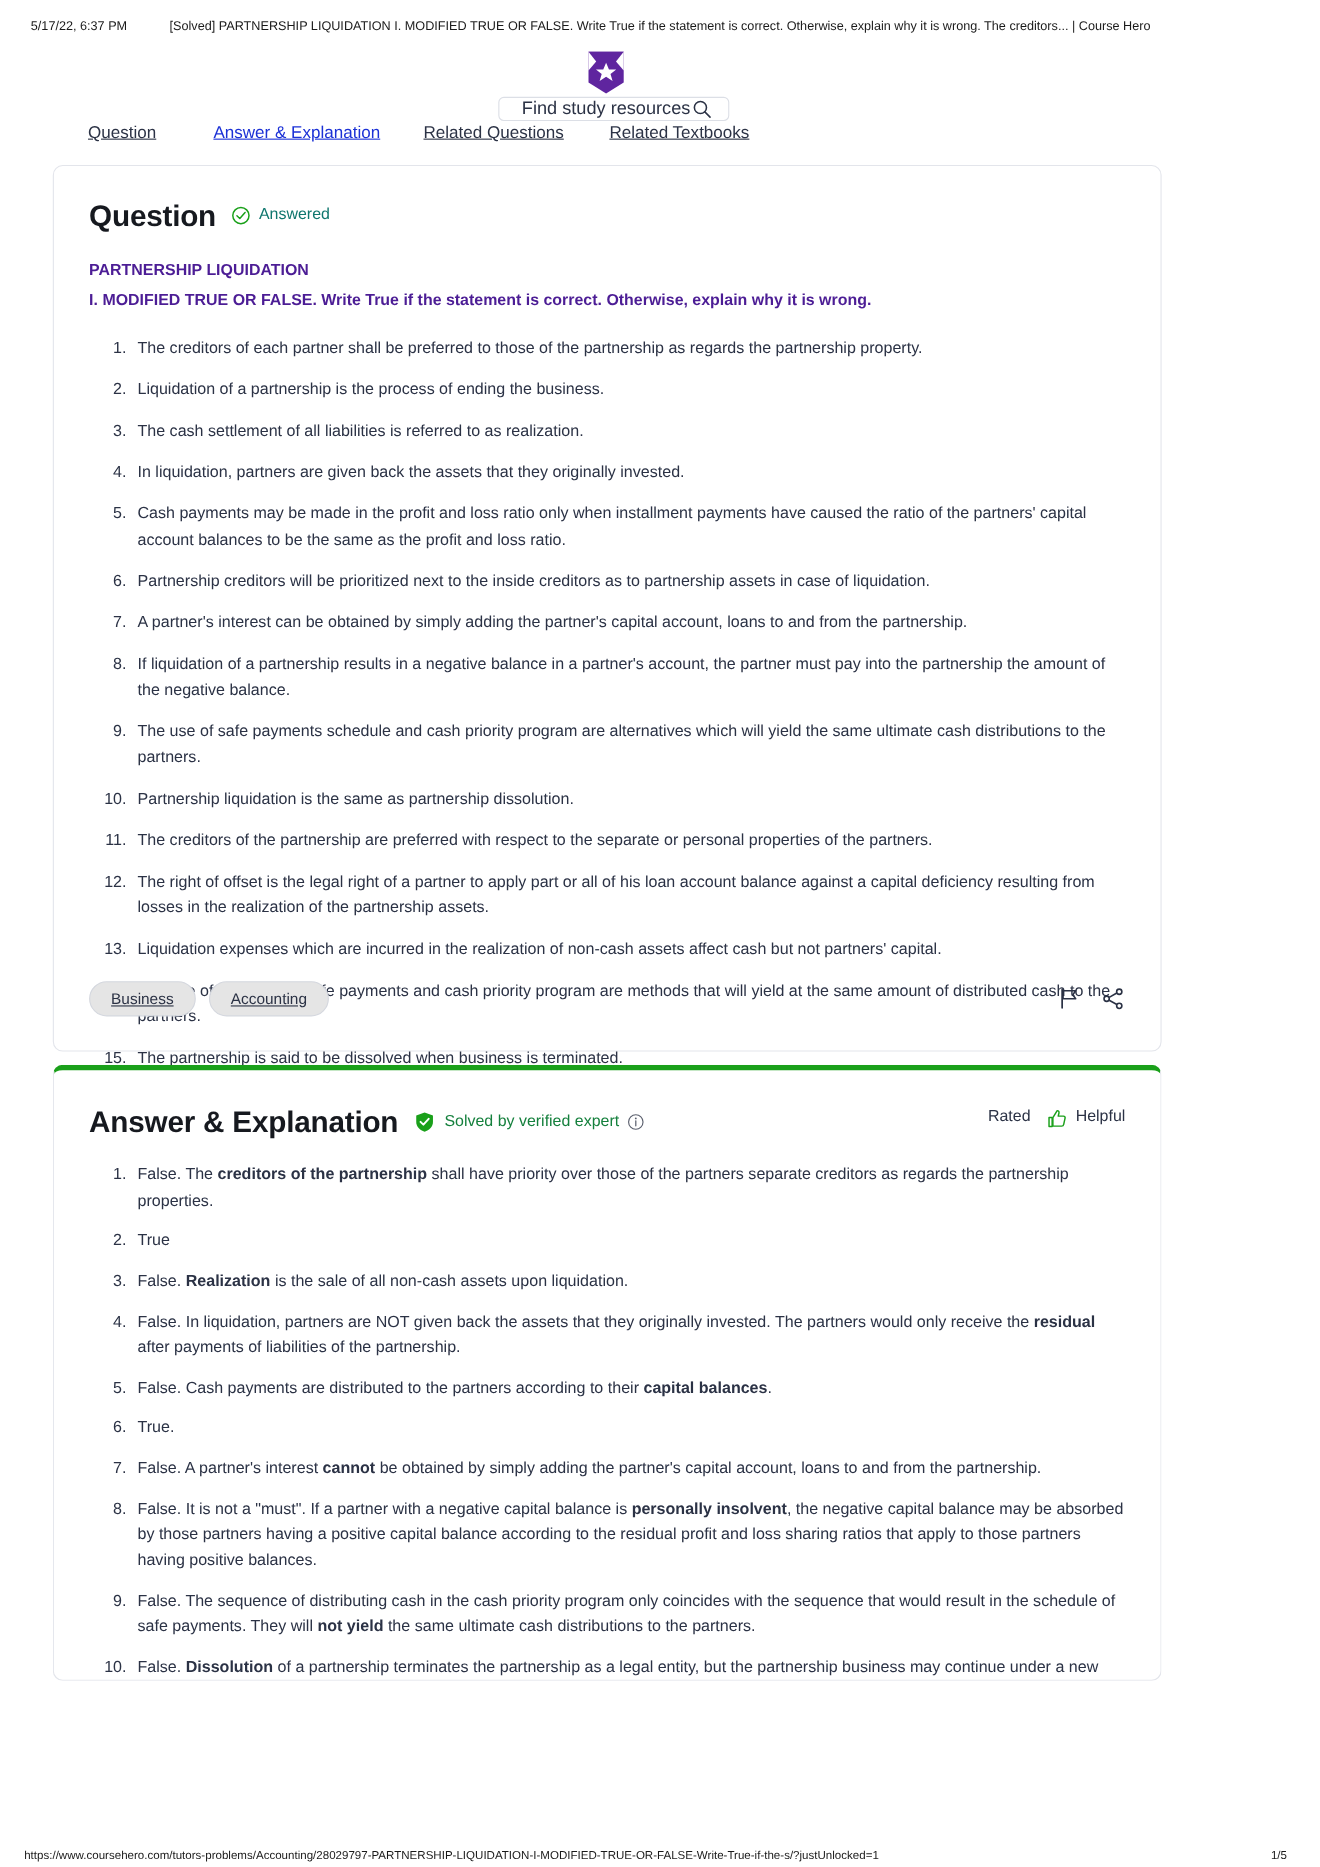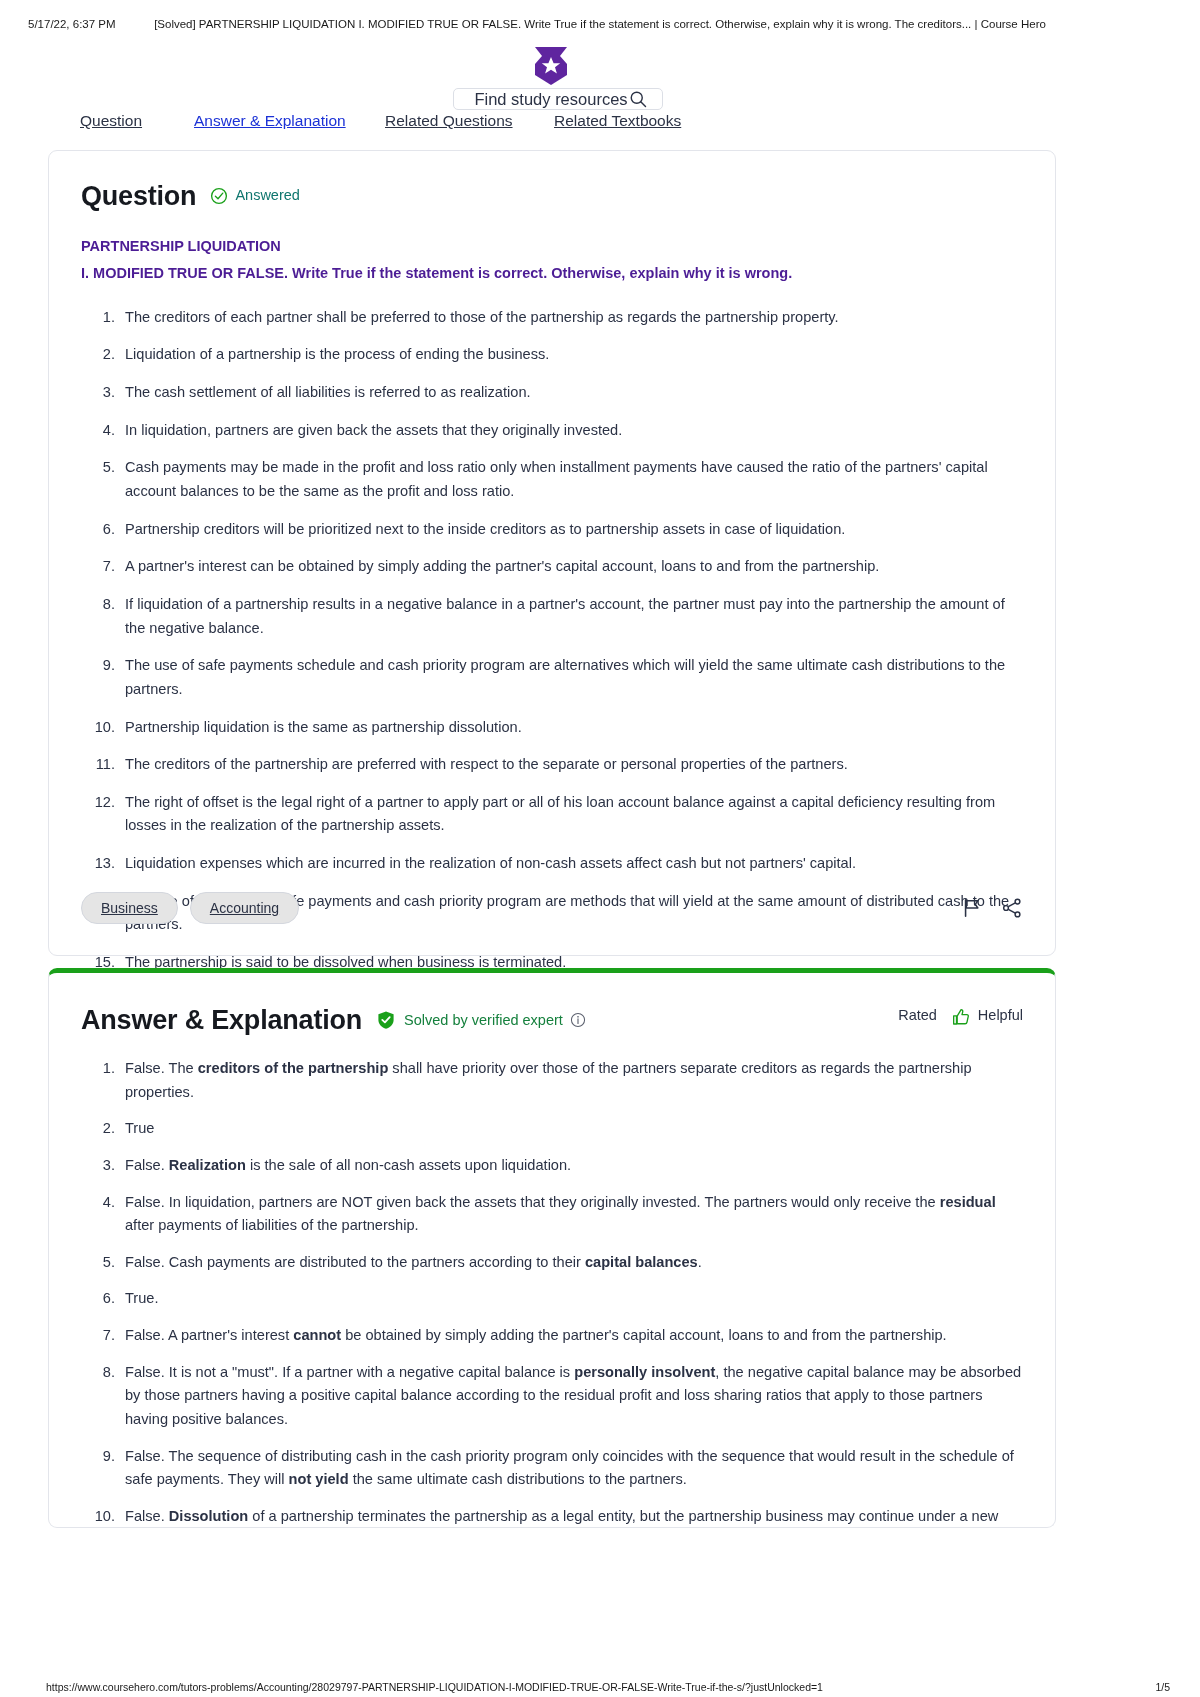--- a/index.html
+++ b/index.html
@@ -241,21 +241,21 @@
   .page-footer {
     position: absolute;
     bottom: 16px;
     left: 0;
     width: 1200px;
     font-size: 10.5px;
     color: #1a1a1a;
   }
   .page-footer .pf-url {
     position: absolute;
-    left: 46px;
+    left: 22px;
     top: 0;
     white-space: nowrap;
     text-align: right;
   }
   .page-footer .pf-num {
     position: absolute;
     right: 30px;
     top: 0;
   }
 </style>

